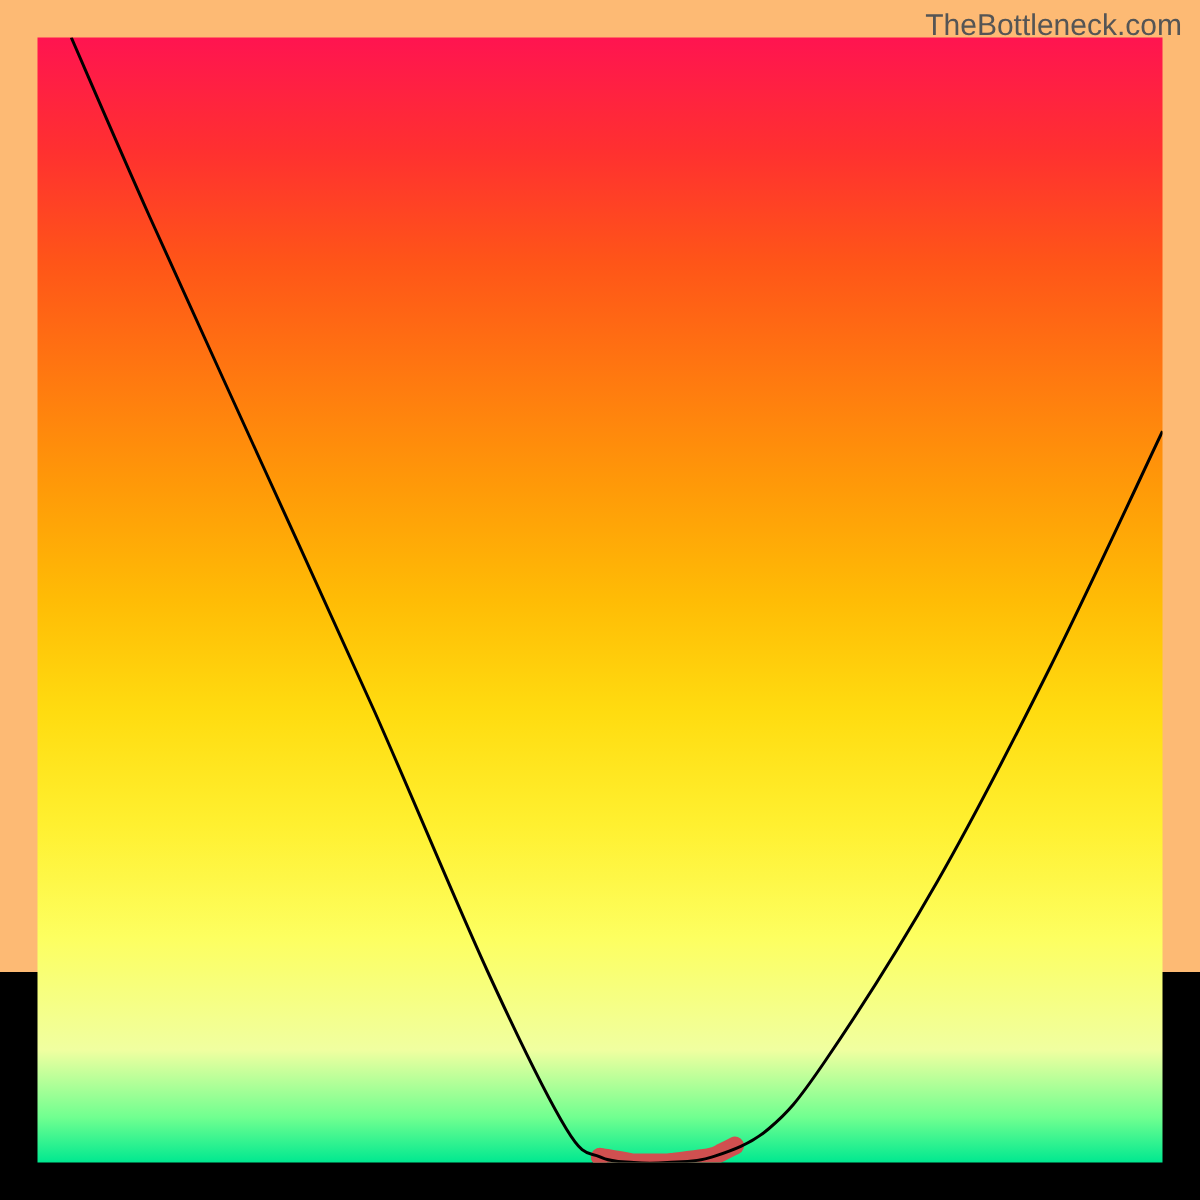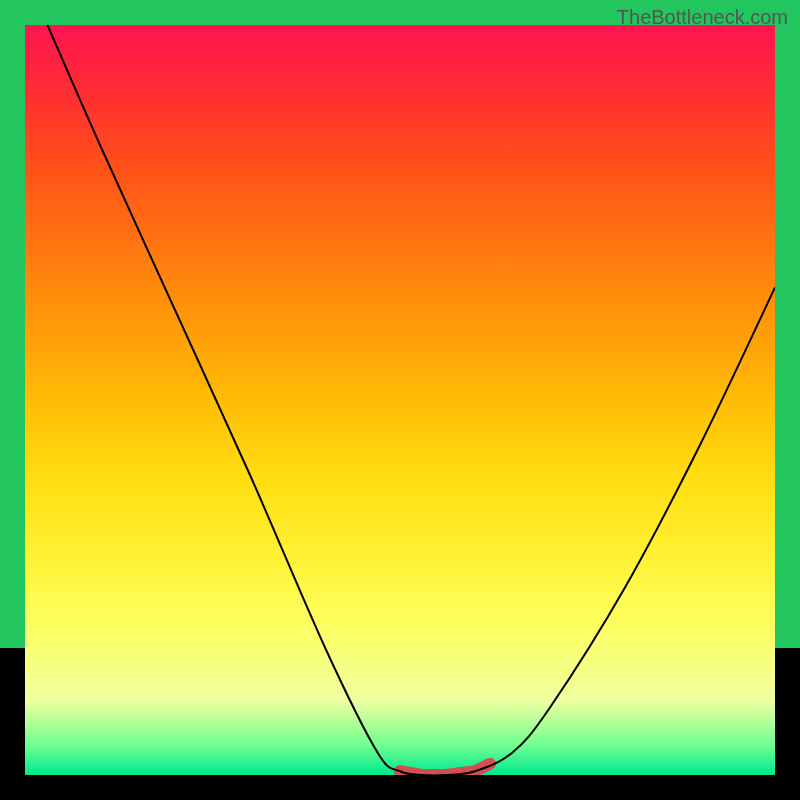--- a/index.html
+++ b/index.html
@@ -1,17 +1,17 @@
 <!DOCTYPE html>
 <html><head>
 <meta charset="utf-8">
 <style>
   * { margin: 0; padding: 0; box-sizing: border-box; }
   body { width: 800px; height: 800px; overflow: hidden; background: #000; position: relative; }
-  .container { width: 800px; height: 648px; position: relative; background: #22c55e; }
+  .container { width: 800px; height: 648px; position: relative; background: #fdba74; }
   .plot-area {
     position: absolute;
     left: 25px;
     top: 25px;
     width: 750px;
     height: 750px;
     background: linear-gradient(to bottom,
       #ff1450 0%,
       #ff3030 10%,
       #ff5518 20%,

